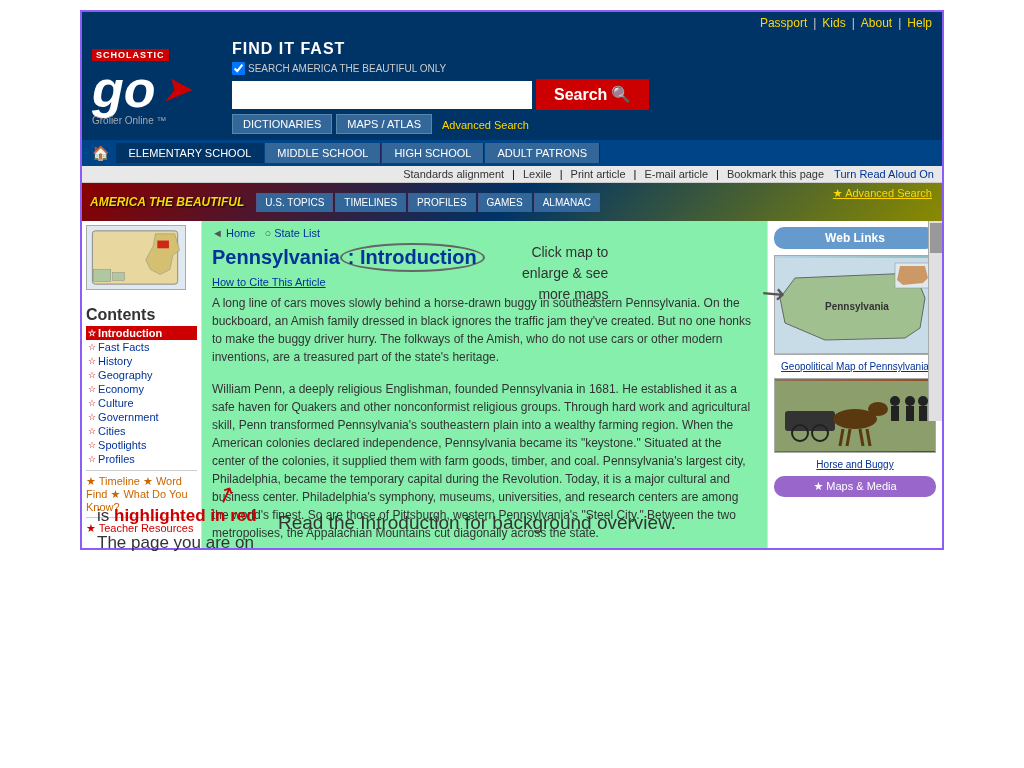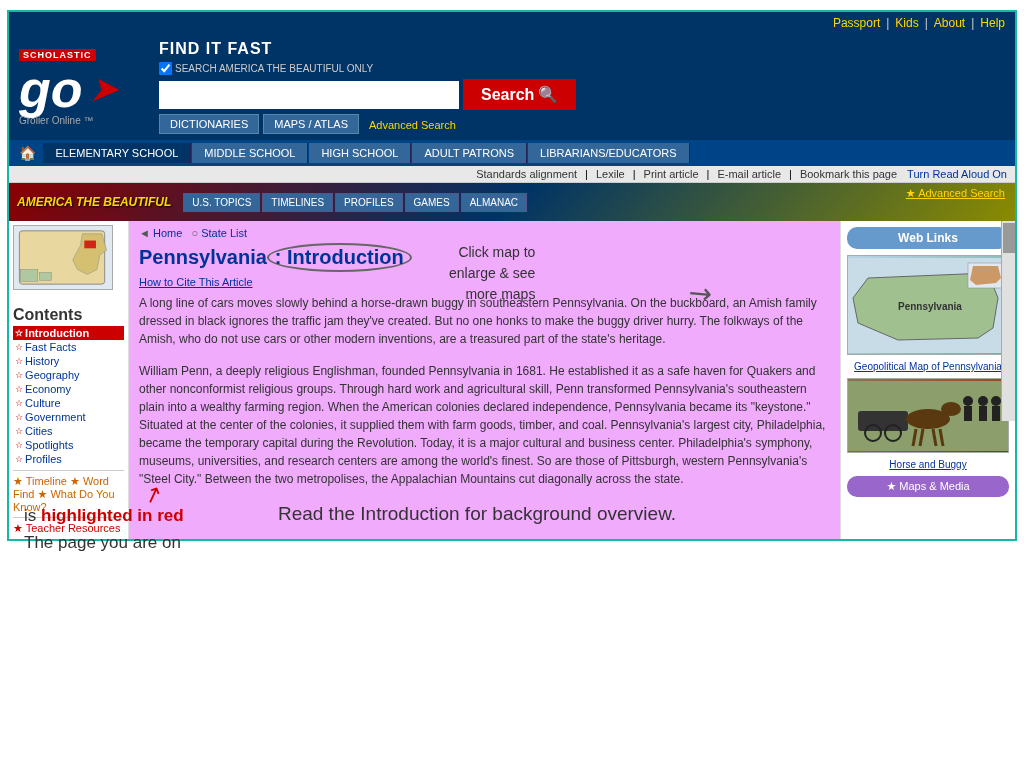--- a/index.html
+++ b/index.html
@@ -321,25 +321,25 @@
       color: #fff;
       text-align: center;
       font-size: 11px;
       padding: 4px;
       border-radius: 10px;
       cursor: pointer;
     }
 
     
     .outer {
-      border: 2px solid #14b8a6;
+      border: 2px solid #8b5cf6;
       margin: 10px auto;
-      width: 1010px;
+      width: 864px;
       position: relative;
-      background: #f0abfc;
+      background: #86efac;
     }
 
     .scrollbar-right {
       position: absolute;
       right: 0;
       top: 0;
       width: 14px;
       height: 200px;
       background: #e0e0e0;
       border-left: 1px solid #aaa;
@@ -399,21 +399,20 @@
       </div>
     </div>
   </div>
 
   <div class="nav-tabs">
     <span style="color:#fff;font-size:14px;padding:2px 6px;cursor:pointer;">🏠</span>
     <div class="nav-tab active">ELEMENTARY SCHOOL</div>
     <div class="nav-tab">MIDDLE SCHOOL</div>
     <div class="nav-tab">HIGH SCHOOL</div>
     <div class="nav-tab">ADULT PATRONS</div>
-    <div class="nav-tab">LIBRARIANS/EDUCATORS</div>
   </div>
 
   <div class="toolbar">
     <div class="toolbar-right">
       <a href="#">Standards alignment</a>
       <span>|</span>
       <a href="#">Lexile</a>
       <span>|</span>
       <a href="#">Print article</a>
       <span>|</span>

